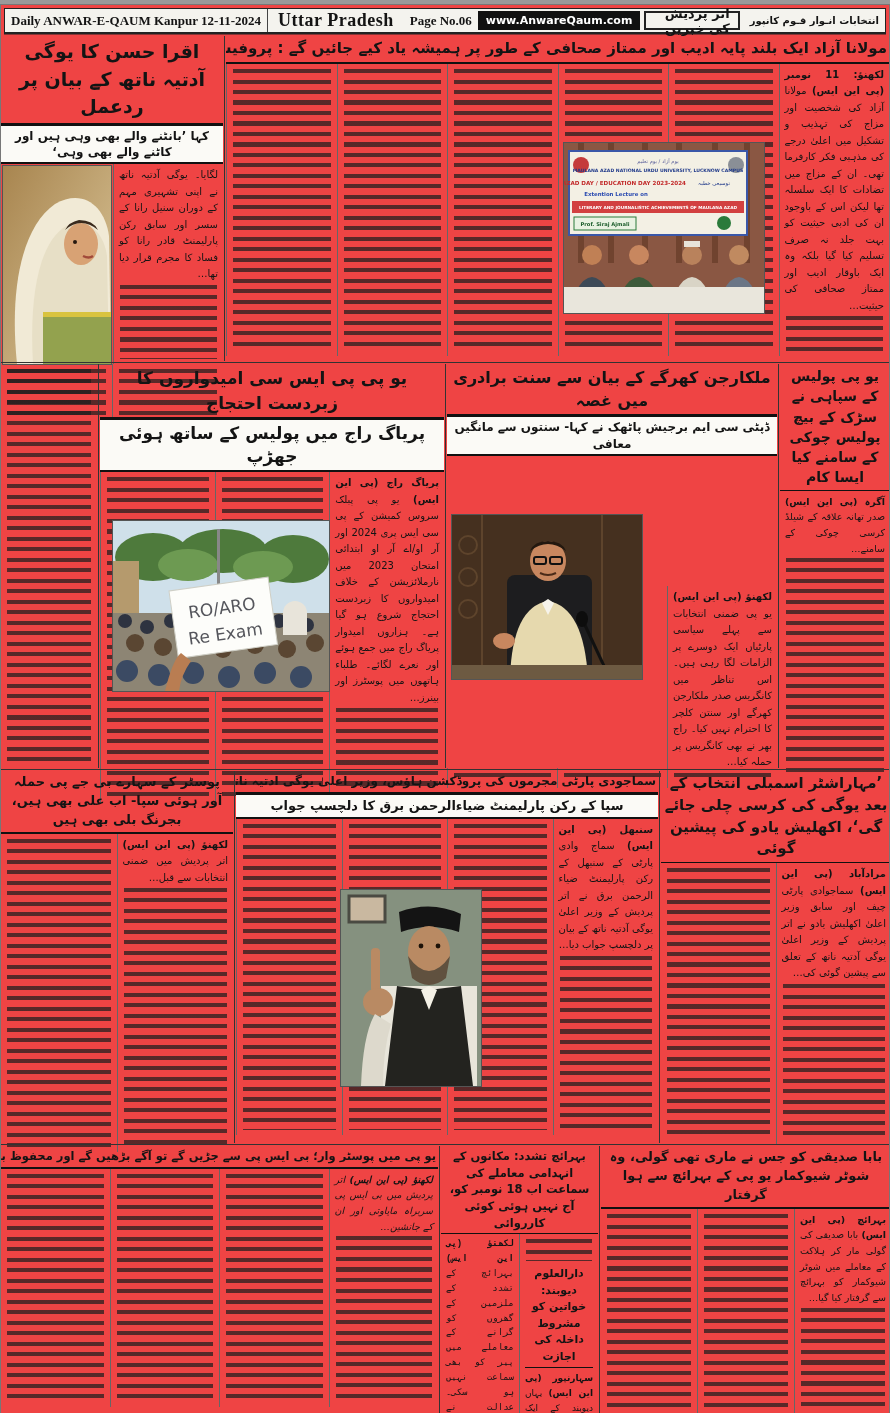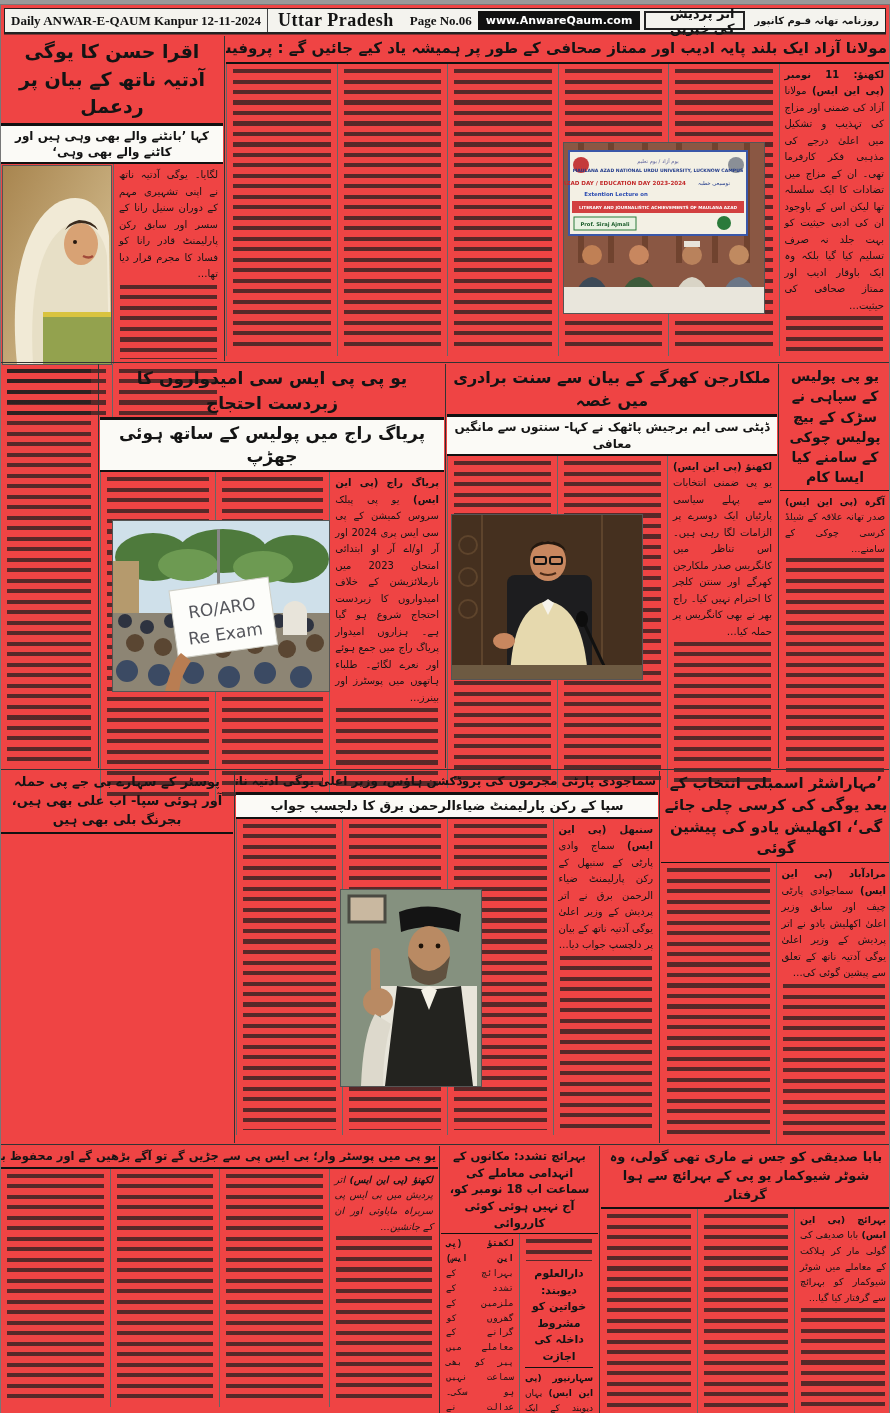--- a/index.html
+++ b/index.html
@@ -43,21 +43,21 @@
 <div class="page">
 
   <div class="abs masthead">
     <div class="mh-seg mh-daily">Daily ANWAR-E-QAUM Kanpur 12-11-2024</div>
     <div class="mh-lines"></div>
     <div class="mh-seg mh-region">Uttar Pradesh</div>
     <div class="mh-lines"></div>
     <div class="mh-seg mh-page">Page No.06</div>
     <div class="mh-site">www.AnwareQaum.com</div>
     <div class="mh-urdubox">اتر پردیش کی خبریں</div>
-    <div class="mh-seg mh-paper">روزنامہ تھانہ قـوم کانپور</div>
+    <div class="mh-seg mh-paper">انتخابات انـوار قـوم کانپور</div>
   </div>
 
   <div class="abs art" style="left:0;top:31px;width:222px;height:343px;">
     <div class="hl rule" style="font-size:19px;">اقرا حسن کا یوگی آدتیہ ناتھ کے بیان پر ردعمل</div>
     <div class="sub" style="font-size:12px;">کہا ’بانٹنے والے بھی وہی ہیں اور کاٹنے والے بھی وہی‘</div>
     <div class="body" style="height:200px;">
       <div class="col">
         <p class="lead" style="margin:0;">لگایا۔ یوگی آدتیہ ناتھ نے اپنی تشہیری مہم کے دوران سنیل رانا کے سسر اور سابق رکن پارلیمنٹ قادر رانا کو فساد کا مجرم قرار دیا تھا…</p>
         <div class="fill"></div>
       </div>
@@ -90,21 +90,21 @@
         </div>
     </div>
   </div>
 
   <div class="abs vr" style="left:223px;top:31px;height:325px;"></div>
 
   <div class="abs art" style="left:225px;top:31px;width:663px;height:325px;">
     <div class="hl rule" style="font-size:15px;white-space:nowrap;overflow:hidden;">مولانا آزاد ایک بلند پایہ ادیب اور ممتاز صحافی کے طور پر ہمیشہ یاد کیے جائیں گے : پروفیسر سراج اجملی</div>
     <div class="body" style="height:292px;">
       <div class="col">
-        <p class="lead" style="margin:0;"><span class="dl">لکھنؤ: 11 نومبر (پی این ایس)</span> <span>مولانا آزاد کی ضمنی اور مزاج کی تہذیب و تشکیل میں اعلیٰ درجے کی مذہبی فکر کارفرما تھی۔ ان کے مزاج میں تضادات کا ایک سلسلہ تھا لیکن اس کے باوجود ان کی ادبی حیثیت کو بہت جلد نہ صرف تسلیم کیا گیا بلکہ وہ ایک باوقار ادیب اور ممتاز صحافی کی حیثیت…</span></p>
+        <p class="lead" style="margin:0;"><span class="dl">لکھنؤ: 11 نومبر (پی این ایس)</span> <span>مولانا آزاد کی شخصیت اور مزاج کی تہذیب و تشکیل میں اعلیٰ درجے کی مذہبی فکر کارفرما تھی۔ ان کے مزاج میں تضادات کا ایک سلسلہ تھا لیکن اس کے باوجود ان کی ادبی حیثیت کو بہت جلد نہ صرف تسلیم کیا گیا بلکہ وہ ایک باوقار ادیب اور ممتاز صحافی کی حیثیت…</span></p>
         <div class="fill"></div>
       </div>
       <div class="col">
           <div class="fill"></div>
         </div>
       <div class="col">
           <div class="fill"></div>
         </div>
       <div class="col">
           <div class="fill"></div>
@@ -235,21 +235,21 @@
           <path d="M52,170 q8,-32 16,-38 l10,8 q-10,14 -12,30z" fill="#b97d52"></path>
         </svg>
       </figure>
     </div>
   </div>
   <div class="abs vr" style="left:444px;top:359px;height:404px;"></div>
 
   <div class="abs art" style="left:446px;top:359px;width:330px;height:404px;">
     <div class="hl rule" style="font-size:16px;">ملکارجن کھرگے کے بیان سے سنت برادری میں غصہ</div>
     <div class="sub" style="font-size:12px;">ڈپٹی سی ایم برجیش پاٹھک نے کہا- سنتوں سے مانگیں معافی</div>
-    <div class="body" style="height:332px;">
+    <div class="body" style="height:332px;align-items:flex-end;">
       <div class="col">
         <p class="lead" style="margin:0;"><span class="dl">لکھنؤ (پی این ایس)</span> <span>یو پی ضمنی انتخابات سے پہلے سیاسی پارٹیاں ایک دوسرے پر الزامات لگا رہی ہیں۔ اس تناظر میں کانگریس صدر ملکارجن کھرگے اور سنتن کلچر کا احترام نہیں کیا۔ راج بھر نے بھی کانگریس پر حملہ کیا…</span></p>
         <div class="fill"></div>
       </div>
       <div class="col">
           <div class="fill"></div>
         </div>
       <div class="col">
           <div class="fill"></div>
         </div>
@@ -288,20 +288,29 @@
         <p class="lead" style="margin:0;font-size:9.5px;"><span class="dl">آگرہ (پی این ایس)</span> <span>صدر تھانہ علاقہ کے شیلڈ کرسی چوکی کے سامنے…</span></p>
         <div class="fill"></div>
       </div>
     </div>
   </div>
 
   <div class="abs hrule" style="left:0;top:764px;width:890px;"></div>
 
   <div class="abs art" style="left:0;top:766px;width:232px;height:372px;">
     <div class="hl rule" style="font-size:13px;">پوسٹر کے سہارے بی جے پی حملہ آور ہوئی سپا- اب علی بھی ہیں، بجرنگ بلی بھی ہیں</div>
+    <div class="body" style="height:318px;">
+      <div class="col">
+        <p class="lead" style="margin:0;"><span class="dl">لکھنؤ (پی این ایس)</span> <span>اتر پردیش میں ضمنی انتخابات سے قبل…</span></p>
+        <div class="fill"></div>
+      </div>
+      <div class="col">
+          <div class="fill"></div>
+        </div>
+    </div>
   </div>
   <div class="abs vr" style="left:233px;top:766px;height:372px;"></div>
 
   <div class="abs art" style="left:235px;top:766px;width:422px;height:372px;">
     <div class="hl rule" style="font-size:12px;white-space:nowrap;overflow:hidden;">سماجودی پارٹی مجرموں کی پروڈکشن ہاؤس، وزیر اعلیٰ یوگی ادتیہ ناتھ کا بیان</div>
     <div class="sub" style="font-size:13px;">سپا کے رکن پارلیمنٹ ضیاءالرحمن برق کا دلچسپ جواب</div>
     <div class="body" style="height:316px;">
       <div class="col">
         <p class="lead" style="margin:0;"><span class="dl">سنبھل (پی این ایس)</span> <span>سماج وادی پارٹی کے سنبھل کے رکن پارلیمنٹ ضیاء الرحمن برق نے اتر پردیش کے وزیر اعلیٰ یوگی آدتیہ ناتھ کے بیان پر دلچسپ جواب دیا…</span></p>
         <div class="fill"></div>

